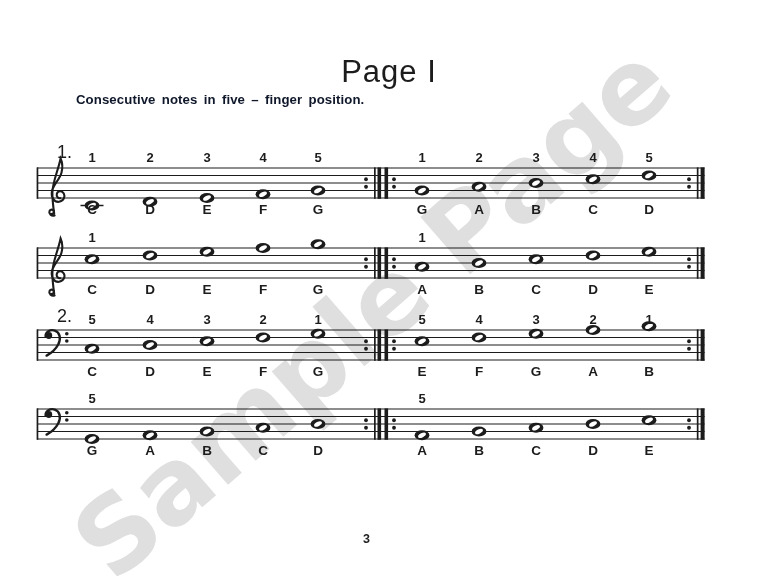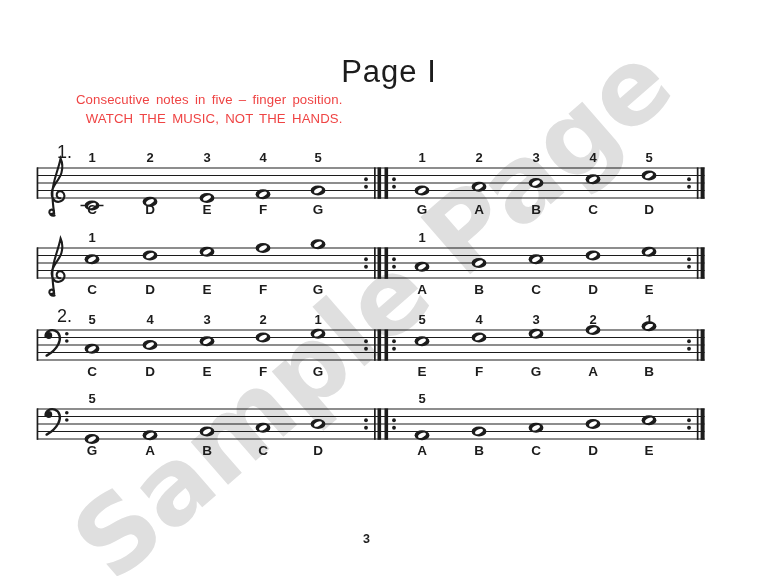--- a/index.html
+++ b/index.html
@@ -16,42 +16,41 @@
     font-weight:bold;font-size:104px;letter-spacing:-1px;
     color:#dfdfdf;white-space:nowrap;z-index:0;
   }
   .title{
     position:absolute;left:389px;top:54px;transform:translateX(-50%);
     font-size:31px;font-weight:normal;letter-spacing:1px;color:#1c1c1c;z-index:1;
     white-space:nowrap;
   }
   .instructions{
     position:absolute;left:76px;top:91px;z-index:1;
-    font-size:13.2px;font-weight:normal;line-height:18.6px;
-    word-spacing:2.5px;letter-spacing:0.1px;color:#ef4444;text-align:right;
+    font-size:13.2px;font-weight:bold;line-height:18.6px;
+    word-spacing:2.5px;letter-spacing:0.1px;color:#0f172a;
   }
   .ex-num{
     position:absolute;left:57px;z-index:2;
     font-size:18px;font-weight:normal;color:#1b1b1b;
   }
   .page-num{
     position:absolute;left:363px;top:532px;z-index:1;
     font-size:12.5px;font-weight:bold;color:#222222;
   }
   svg.staff{position:absolute;left:30px;z-index:1;overflow:visible;}
 </style>
 </head>
 <body>
 
 <div class="page">
   <div class="watermark">Sample Page</div>
   <div class="title">Page I</div>
   <div class="instructions">
     <div>Consecutive notes in five – finger position.</div>
-    <div>WATCH THE MUSIC, NOT THE HANDS.</div>
   </div>
   <div class="ex-num" style="top:142px">1.</div>
   <div class="ex-num" style="top:306px">2.</div>
   <div id="score">
       <svg class="staff" width="690" height="92" viewBox="0 0 690 92" style="top: 134px;">
         <g>
           <line x1="7" y1="34" x2="674.6" y2="34" stroke="#1c1c1c" stroke-width="1.1"></line>
           <line x1="7" y1="41.5" x2="674.6" y2="41.5" stroke="#1c1c1c" stroke-width="1.1"></line>
           <line x1="7" y1="49" x2="674.6" y2="49" stroke="#1c1c1c" stroke-width="1.1"></line>
           <line x1="7" y1="56.5" x2="674.6" y2="56.5" stroke="#1c1c1c" stroke-width="1.1"></line>

